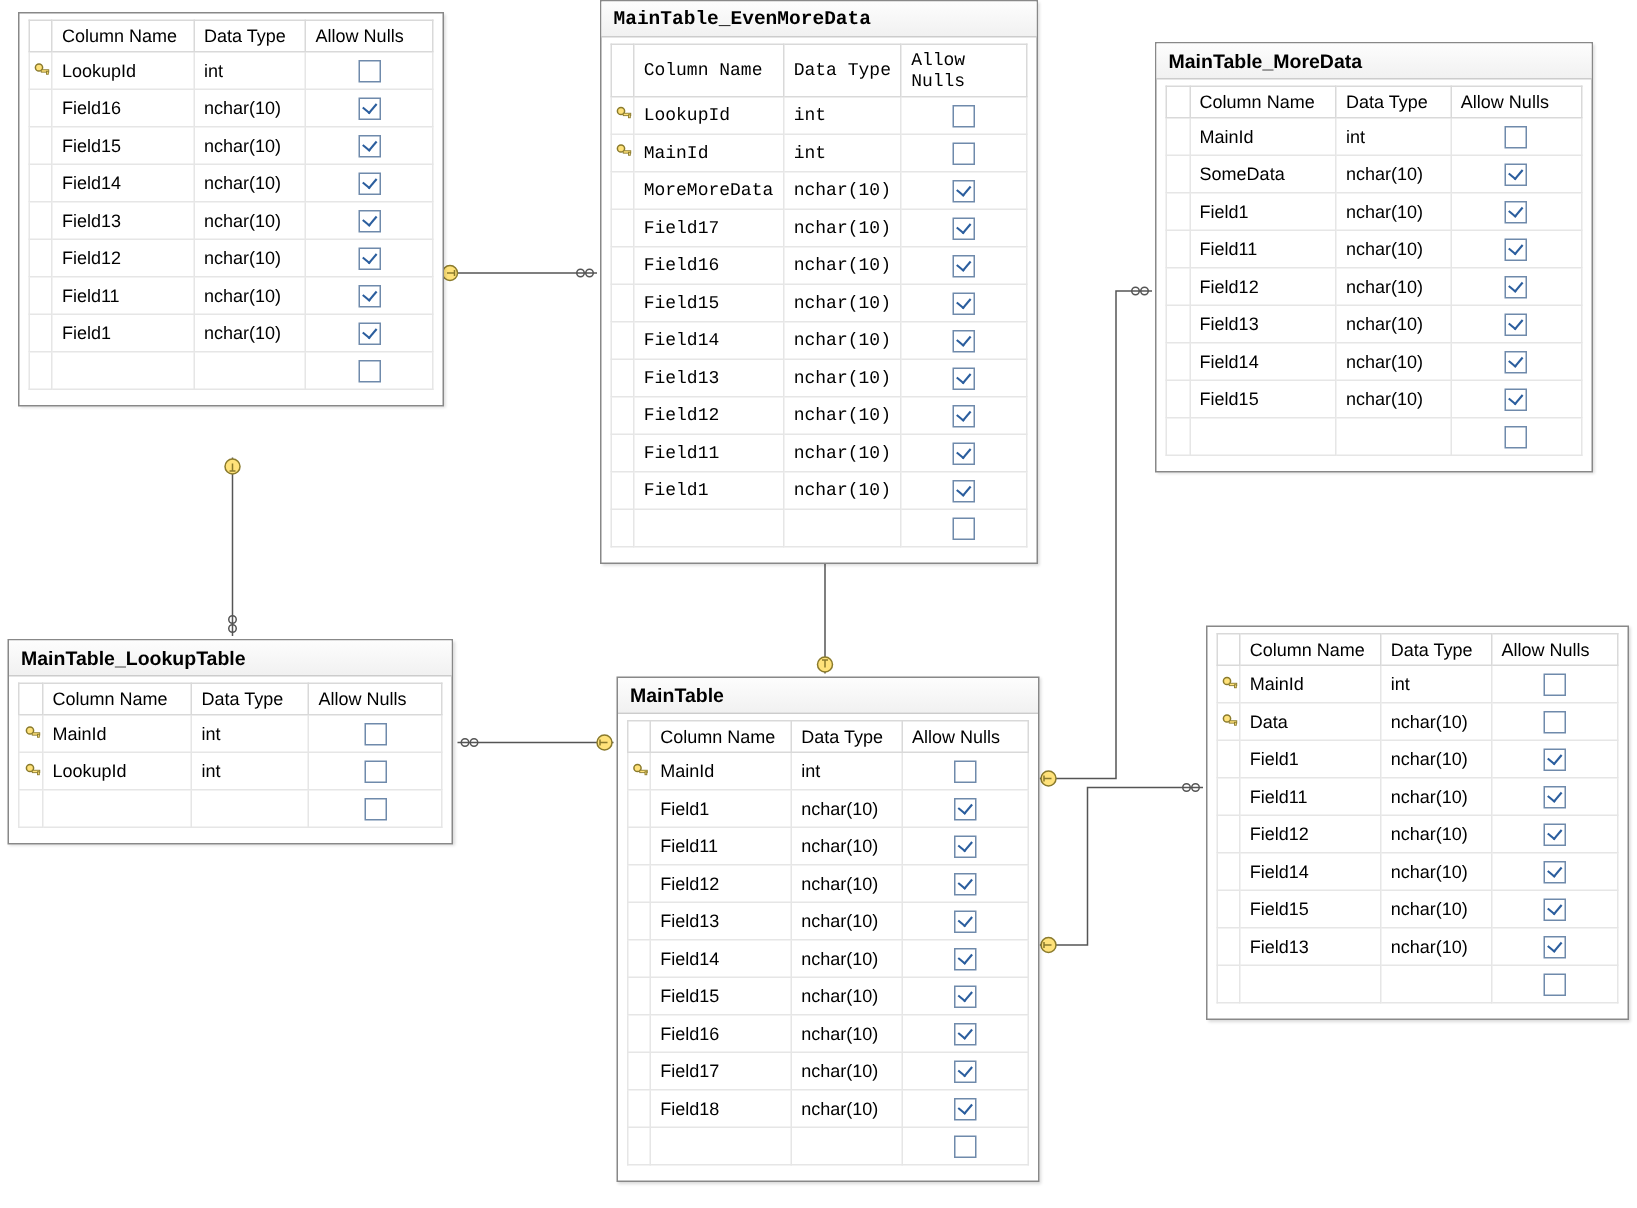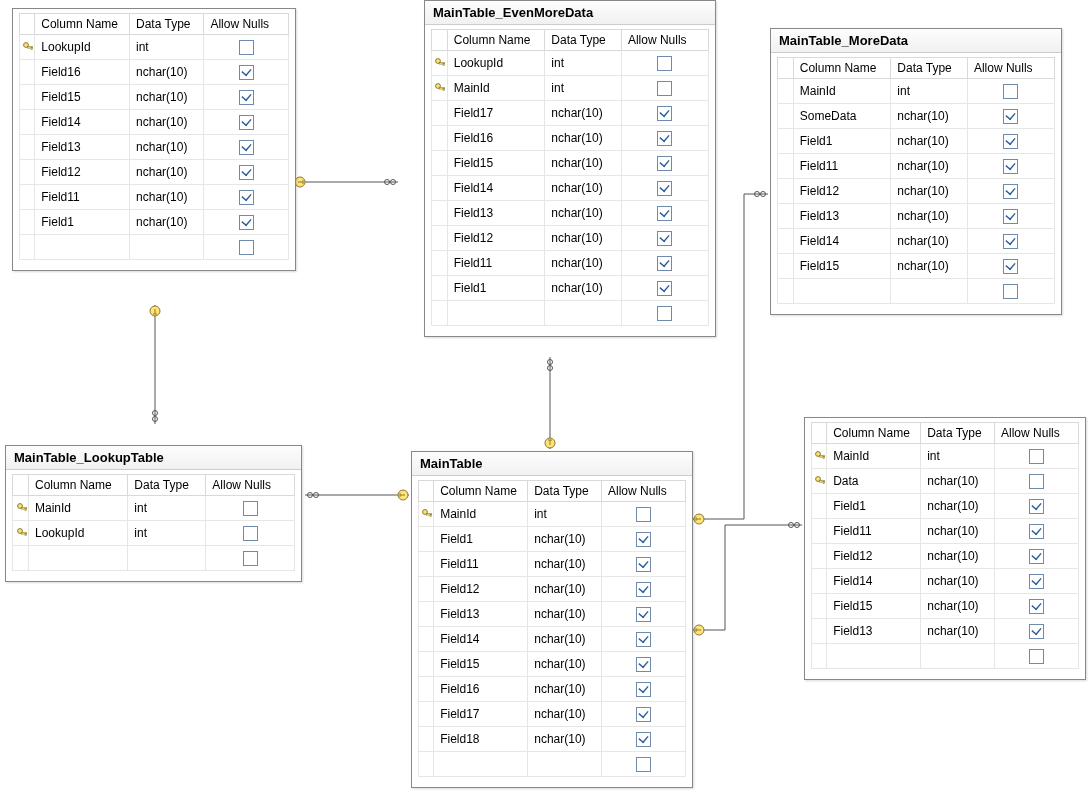--- a/index.html
+++ b/index.html
@@ -196,21 +196,21 @@
             <td class="key-cell"></td>
             <td class="col-name"></td>
             <td class="col-type"></td>
             <td class="col-null"><span class="checkbox"></span></td>
           </tr>
         </tbody>
       </table>
     </div>
 </div>
 
-<div class="table-window" id="tw-evenmore" style="left:424px; top:0px; width:290px;">
+<div class="table-window" id="tw-evenmore" style="left:400px; top:0px; width:290px;font-family:Liberation Mono, monospace;">
   <div class="table-title">MainTable_EvenMoreData</div>
   <div class="table-body">
       <table class="grid">
         <thead>
           <tr>
             <th class="key-cell"></th>
             <th class="col-name">Column Name</th>
             <th class="col-type">Data Type</th>
             <th class="col-null">Allow Nulls</th>
           </tr>
@@ -228,20 +228,26 @@
           </tr>
           <tr>
             <td class="key-cell"><span class="key-icon"><svg width="12" height="12" viewBox="0 0 12 12">
                   <circle cx="4" cy="4" r="2.4" fill="#ffe27a" stroke="#8a7a2c" stroke-width="1"></circle>
                   <rect x="5.5" y="5.5" width="5" height="1.6" fill="#ffe27a" stroke="#8a7a2c" stroke-width="0.6"></rect>
                   <rect x="9" y="6.5" width="1.2" height="2" fill="#ffe27a" stroke="#8a7a2c" stroke-width="0.6"></rect>
                 </svg></span></td>
             <td class="col-name">MainId</td>
             <td class="col-type">int</td>
             <td class="col-null"><span class="checkbox"></span></td>
+          </tr>
+          <tr>
+            <td class="key-cell"></td>
+            <td class="col-name">MoreMoreData</td>
+            <td class="col-type">nchar(10)</td>
+            <td class="col-null"><span class="checkbox checked"></span></td>
           </tr>
           <tr>
             <td class="key-cell"></td>
             <td class="col-name">Field17</td>
             <td class="col-type">nchar(10)</td>
             <td class="col-null"><span class="checkbox checked"></span></td>
           </tr>
           <tr>
             <td class="key-cell"></td>
             <td class="col-name">Field16</td>
@@ -360,21 +366,21 @@
             <td class="key-cell"></td>
             <td class="col-name"></td>
             <td class="col-type"></td>
             <td class="col-null"><span class="checkbox"></span></td>
           </tr>
         </tbody>
       </table>
     </div>
 </div>
 
-<div class="table-window" id="tw-lookupjoin" style="left:5px; top:426px; width:295px;margin-top:19px;">
+<div class="table-window" id="tw-lookupjoin" style="left:5px; top:426px; width:295px;">
   <div class="table-title">MainTable_LookupTable</div>
   <div class="table-body">
       <table class="grid">
         <thead>
           <tr>
             <th class="key-cell"></th>
             <th class="col-name">Column Name</th>
             <th class="col-type">Data Type</th>
             <th class="col-null">Allow Nulls</th>
           </tr>

